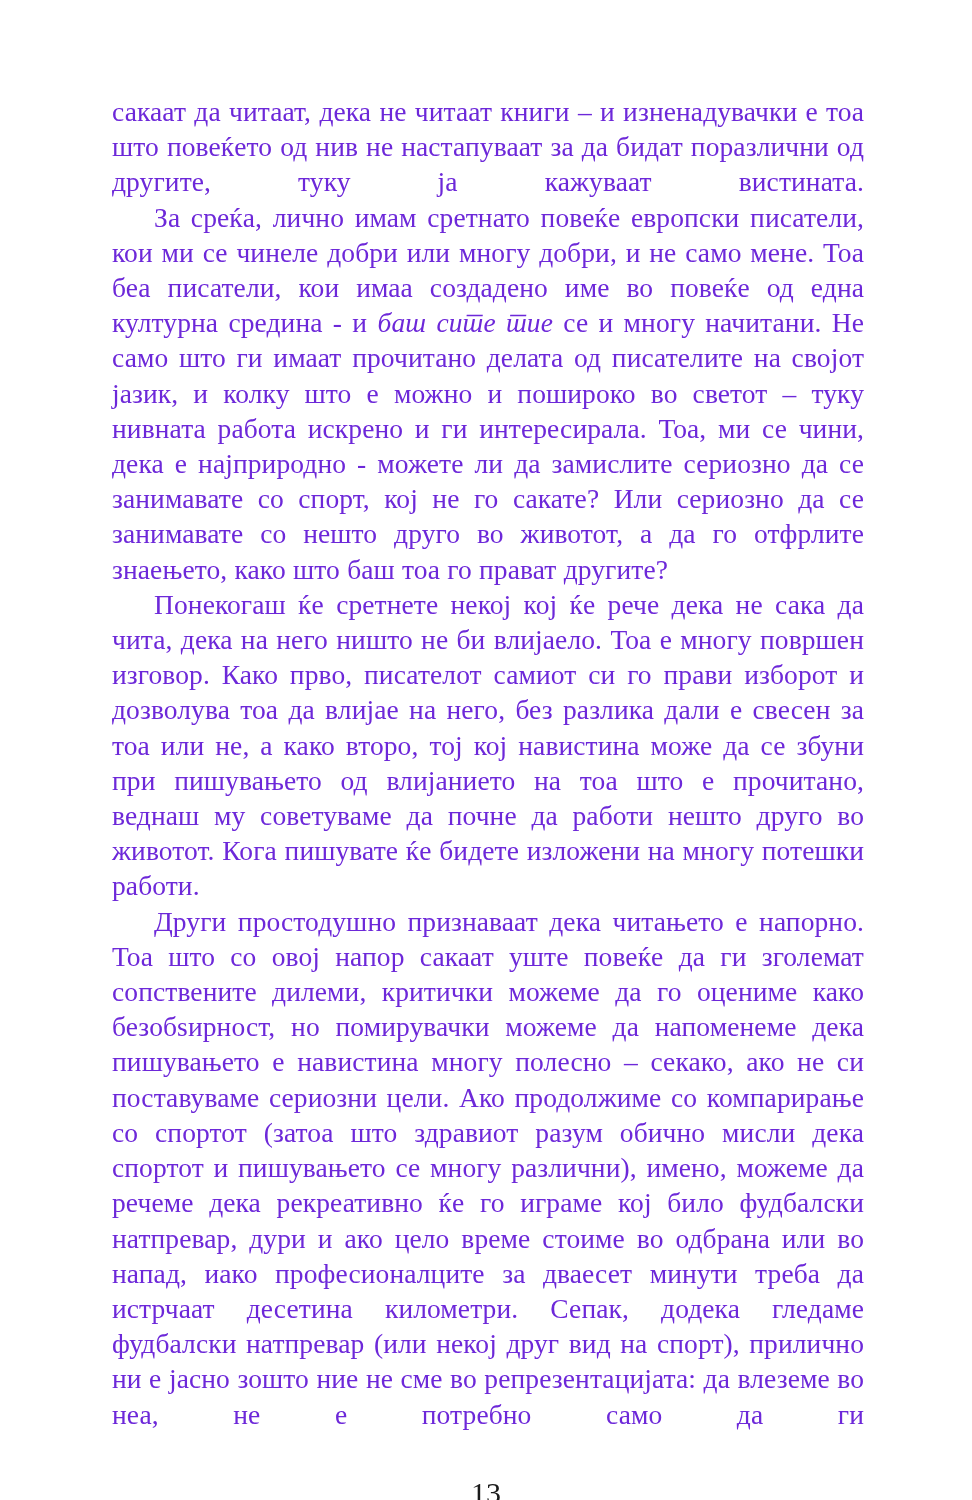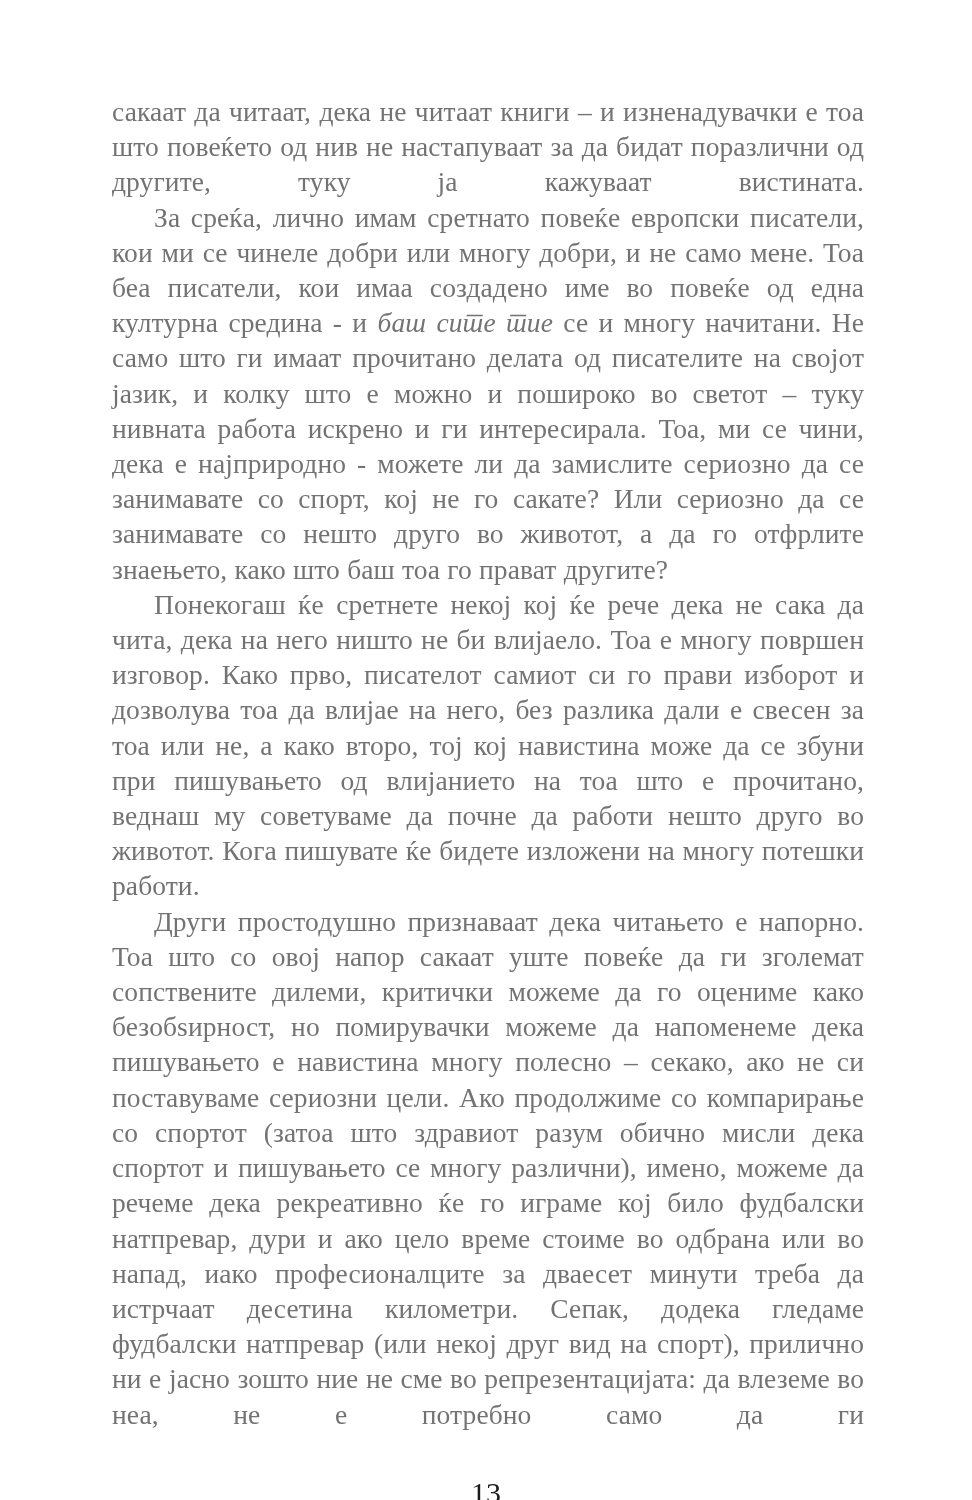--- a/index.html
+++ b/index.html
@@ -24,21 +24,21 @@
     left: 112px;
     top: 94px;
     width: 752px;
   }
 
   .para {
     margin: 0;
     font-family: "Liberation Serif", "DejaVu Serif", serif;
     font-size: 27.5px;
     line-height: 35.2px;
-    color: #737373;
+    color: #6d28d9;
     text-align: justify;
     text-justify: inter-word;
     hyphens: none;
     -webkit-hyphens: none;
     word-spacing: 0.01em;
     letter-spacing: 0.1px;
   }
 
   .para.indent {
     text-indent: 42px;

